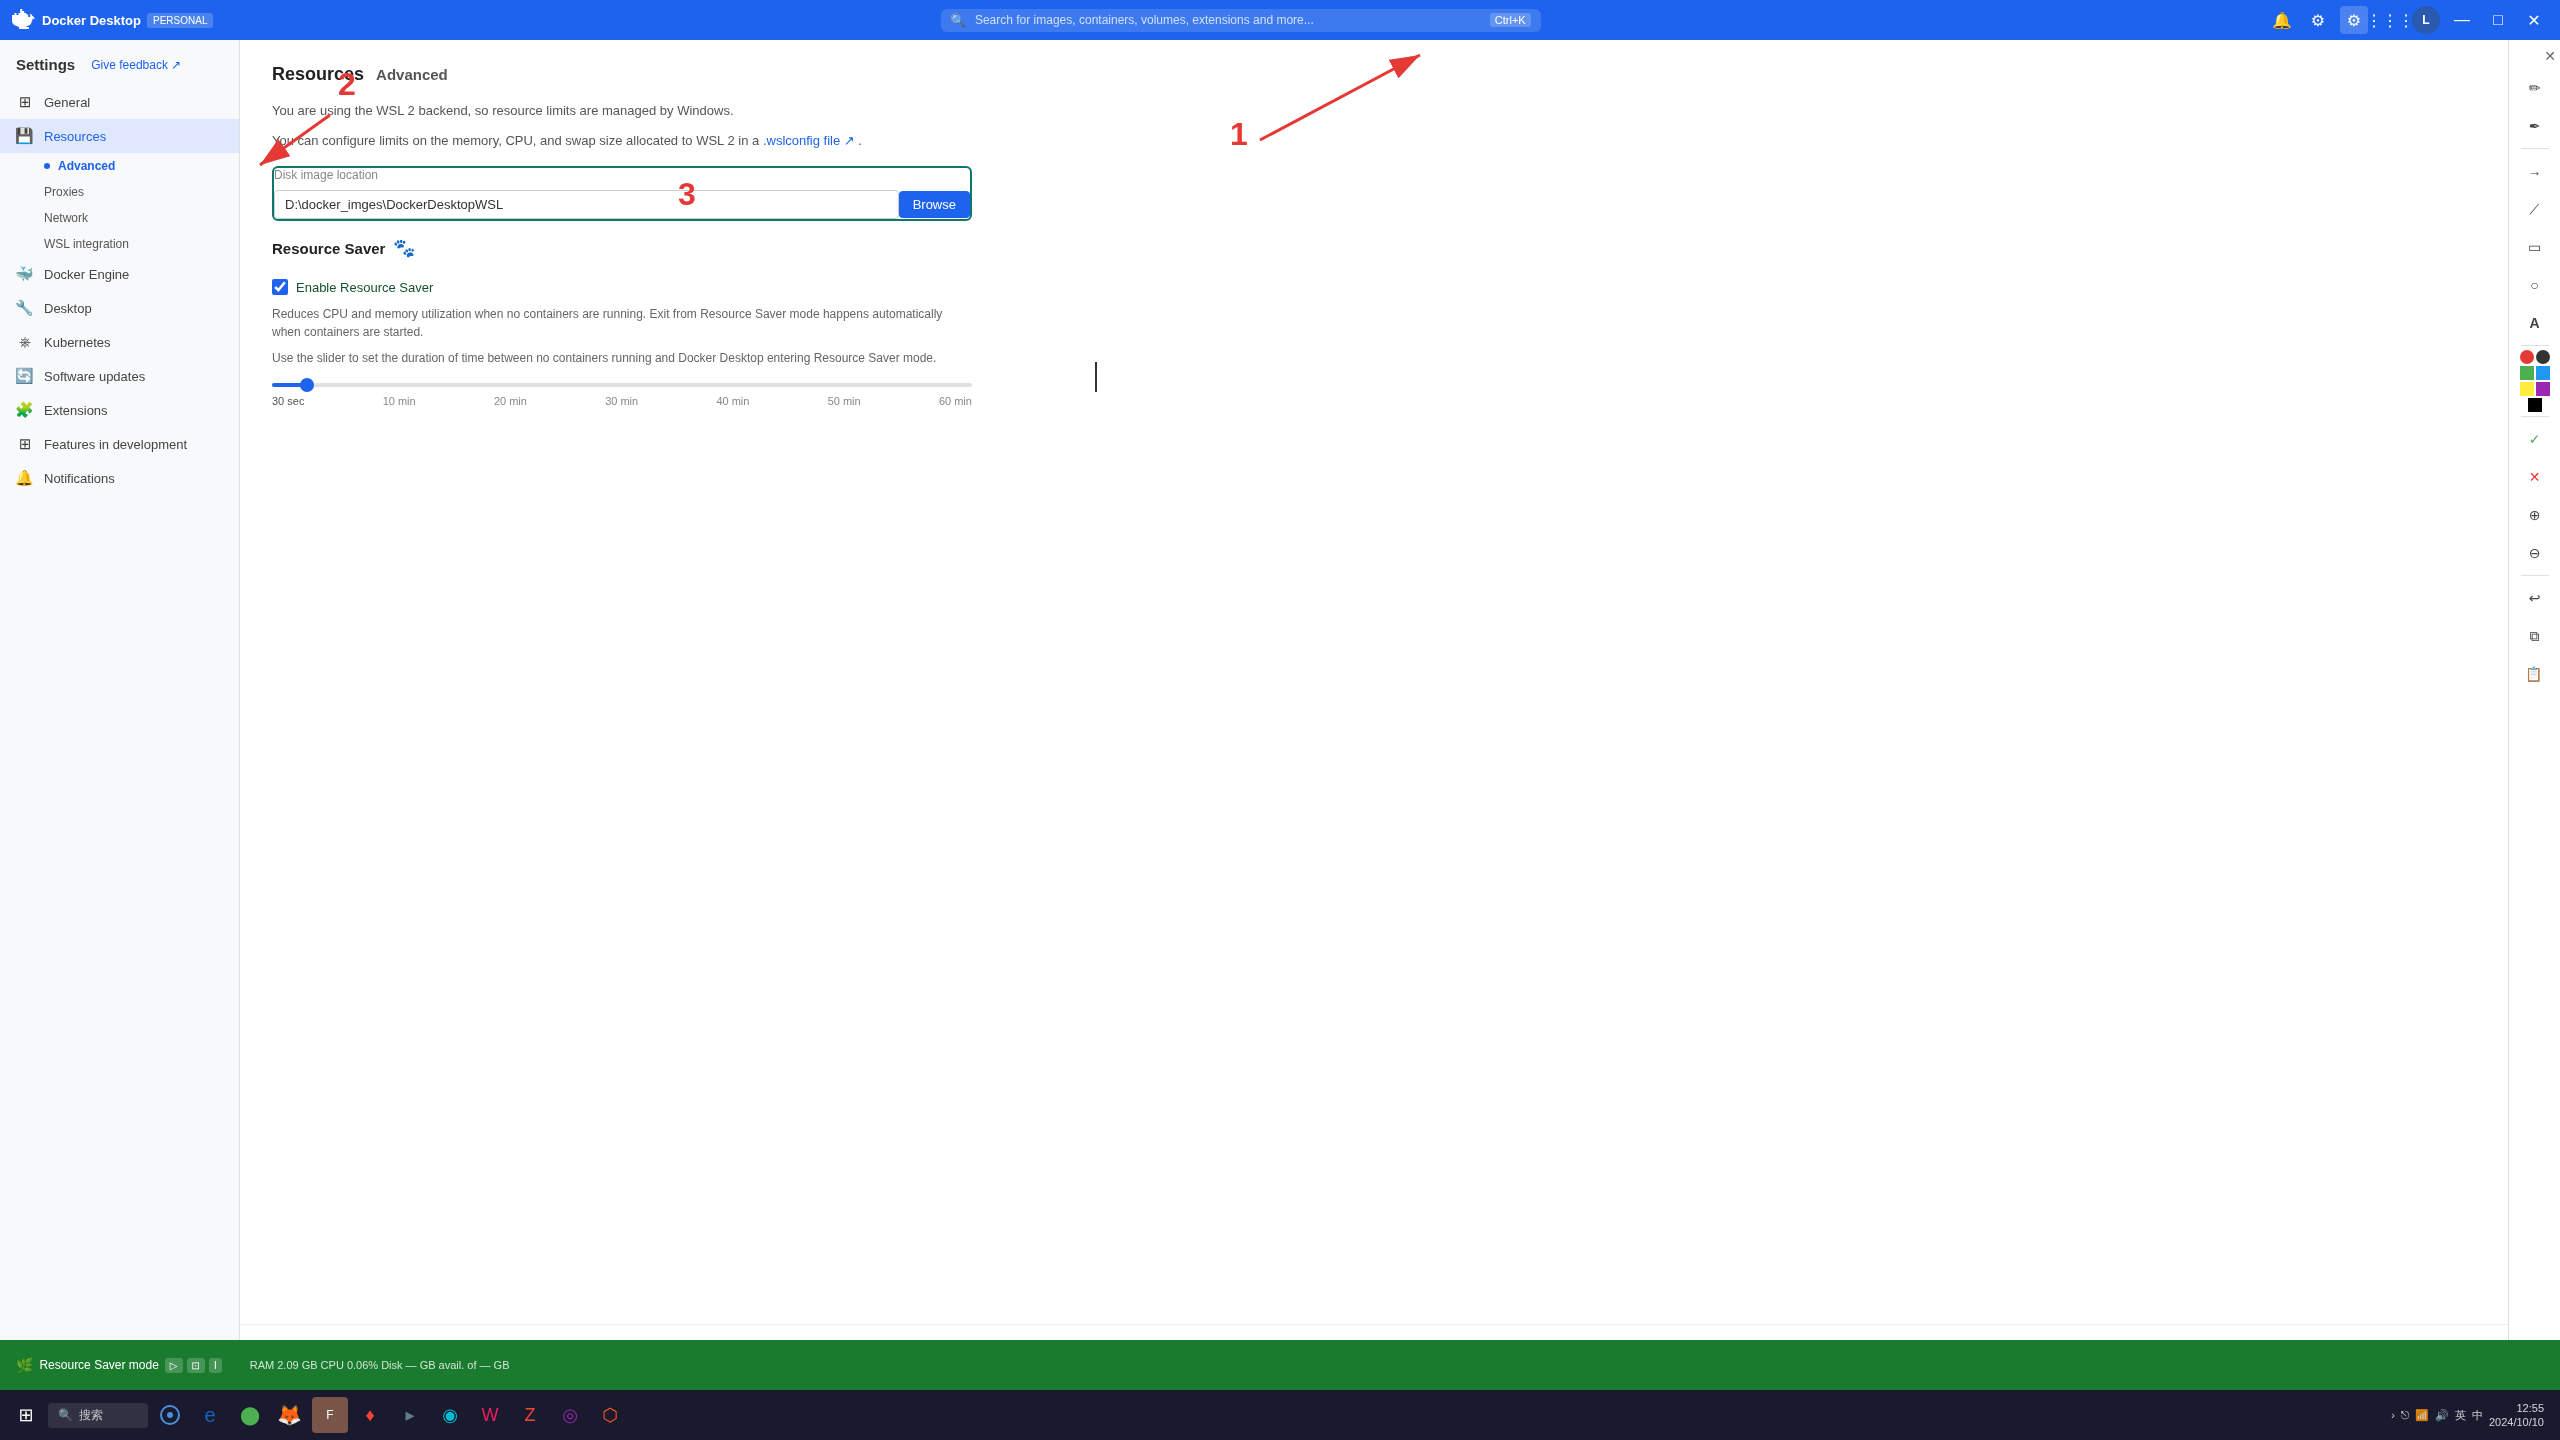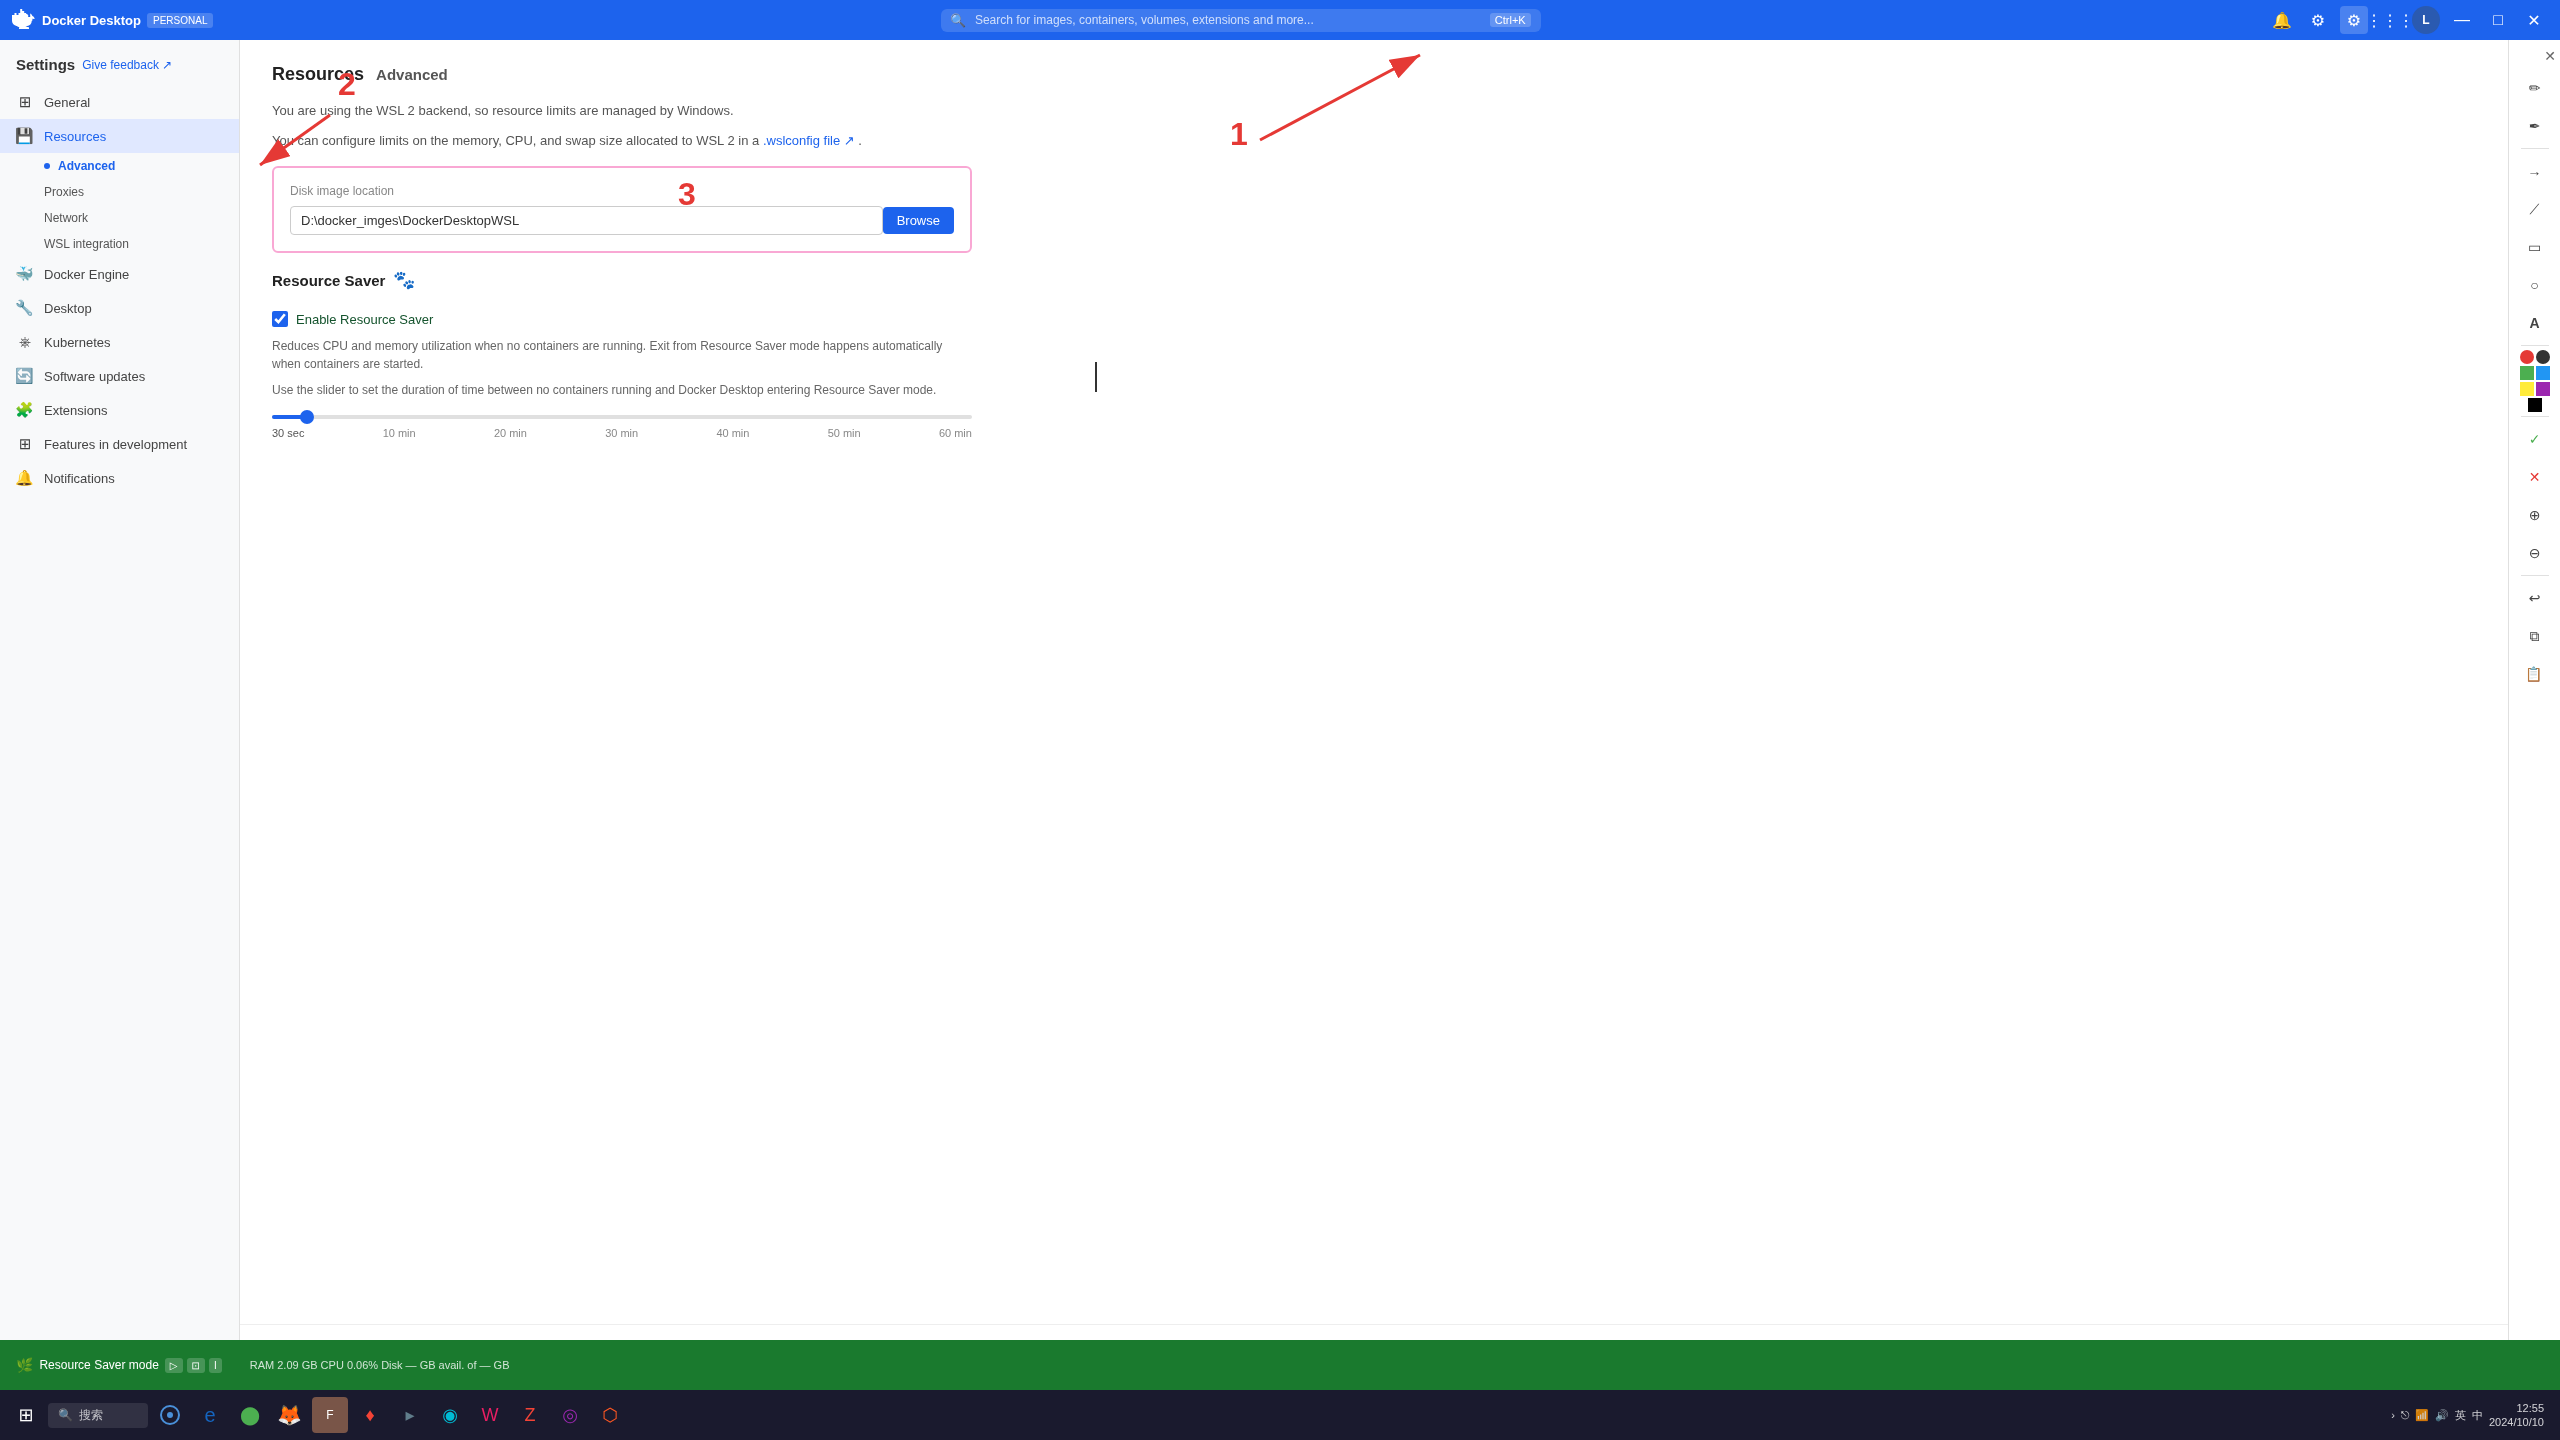--- a/index.html
+++ b/index.html
@@ -104,21 +104,21 @@
       border-right: 1px solid #e0e0e0;
       padding: 8px 0;
       flex-shrink: 0;
       display: flex;
       flex-direction: column;
     }
     .sidebar-header {
       padding: 8px 16px 4px;
       display: flex;
       align-items: center;
-      gap: 7px;
+      gap: 16px;
     }
     .settings-title {
       font-size: 15px;
       font-weight: 600;
       color: #333;
     }
     .give-feedback-link {
       font-size: 12px;
       color: #1d63ed;
       text-decoration: none;
@@ -207,23 +207,23 @@
       margin-bottom: 10px;
     }
     .wsl-link {
       color: #1d63ed;
       text-decoration: none;
       cursor: pointer;
     }
 
     
     .disk-image-box {
-      border: 2px solid #f9a8d4;
+      border: 2px solid #0f766e;
       border-radius: 6px;
-      padding: 16px;
+      padding: 0;
       margin: 16px 0;
       max-width: 700px;
     }
     .disk-image-label {
       font-size: 12px;
       color: #888;
       margin-bottom: 8px;
     }
     .disk-image-input-row {
       display: flex;

